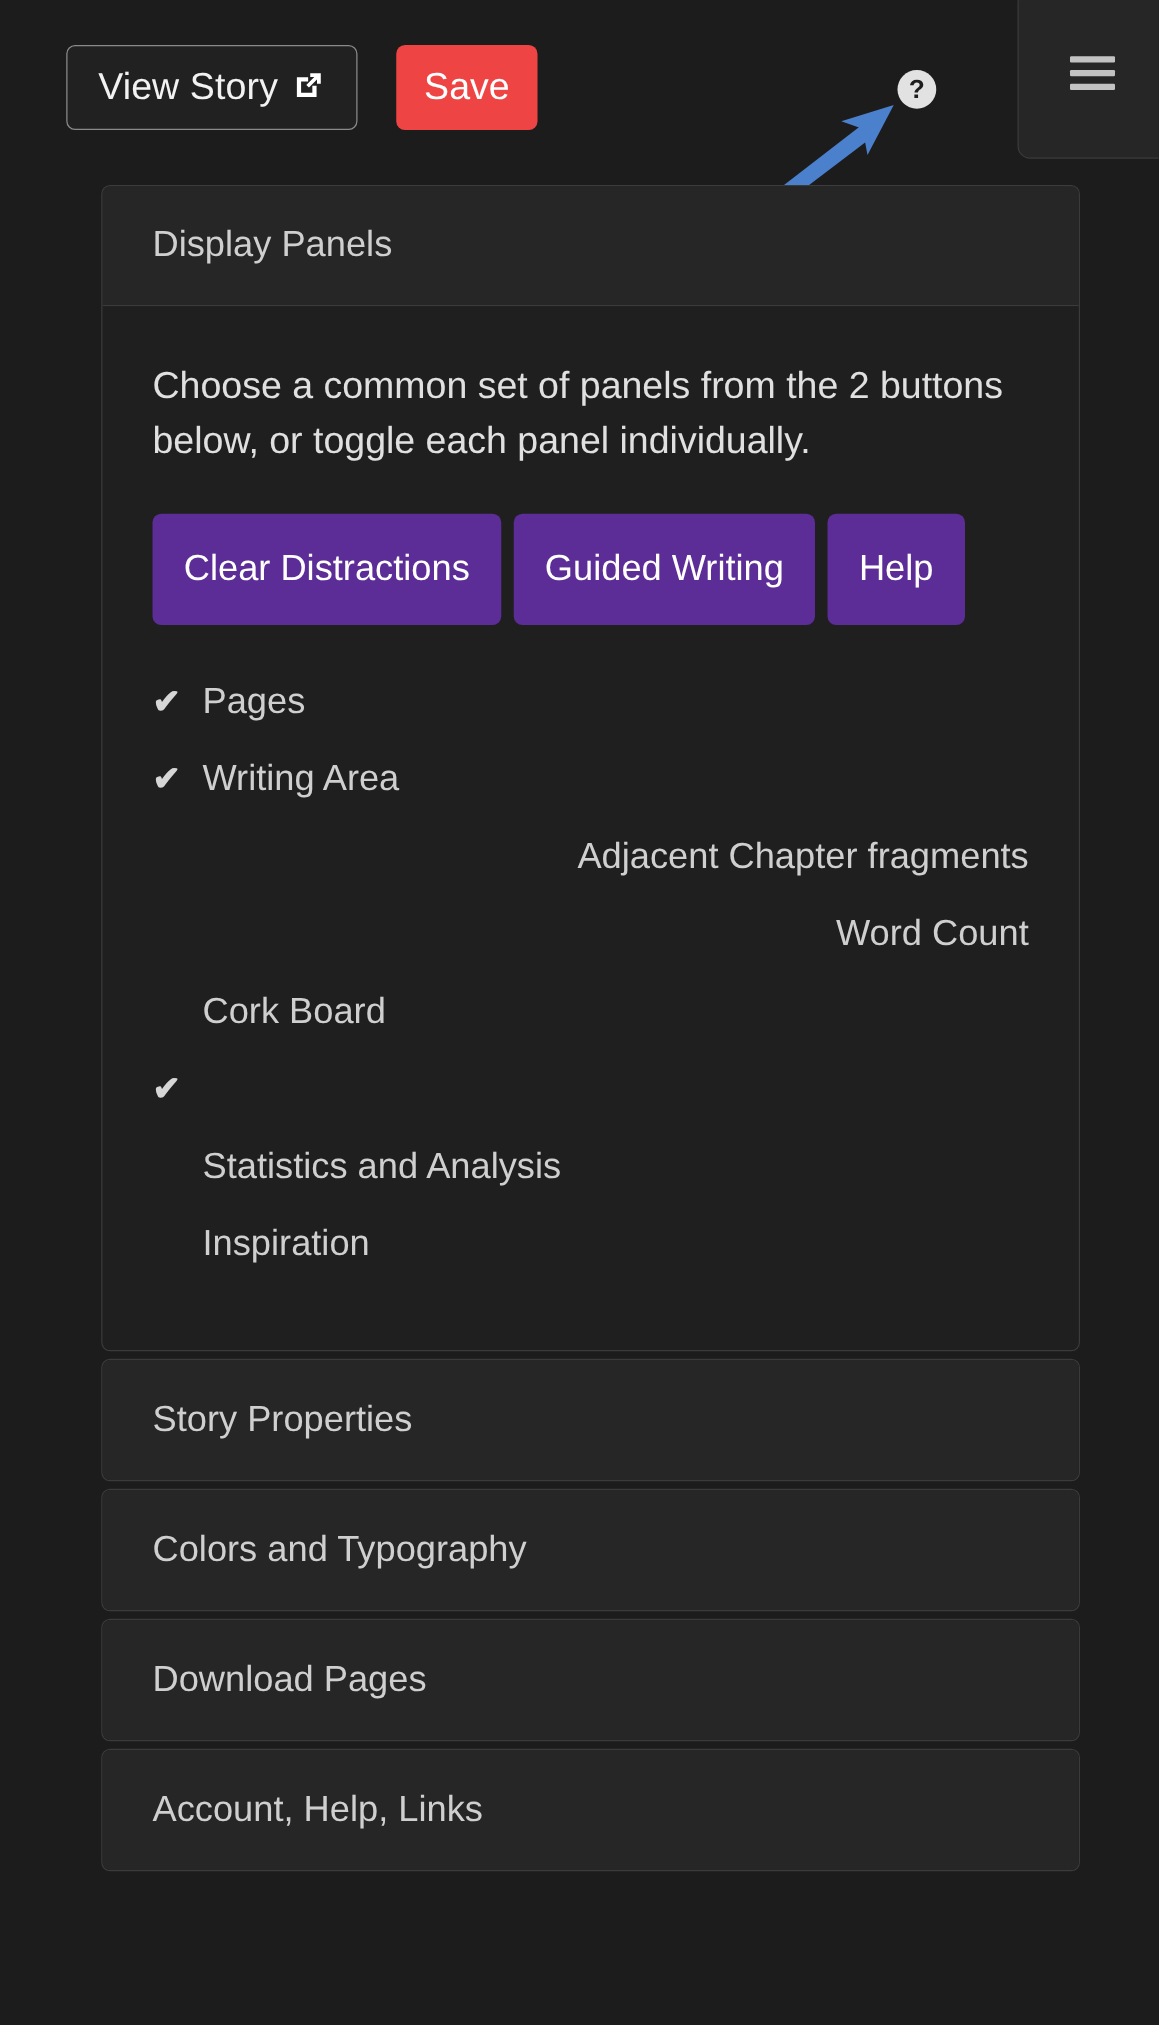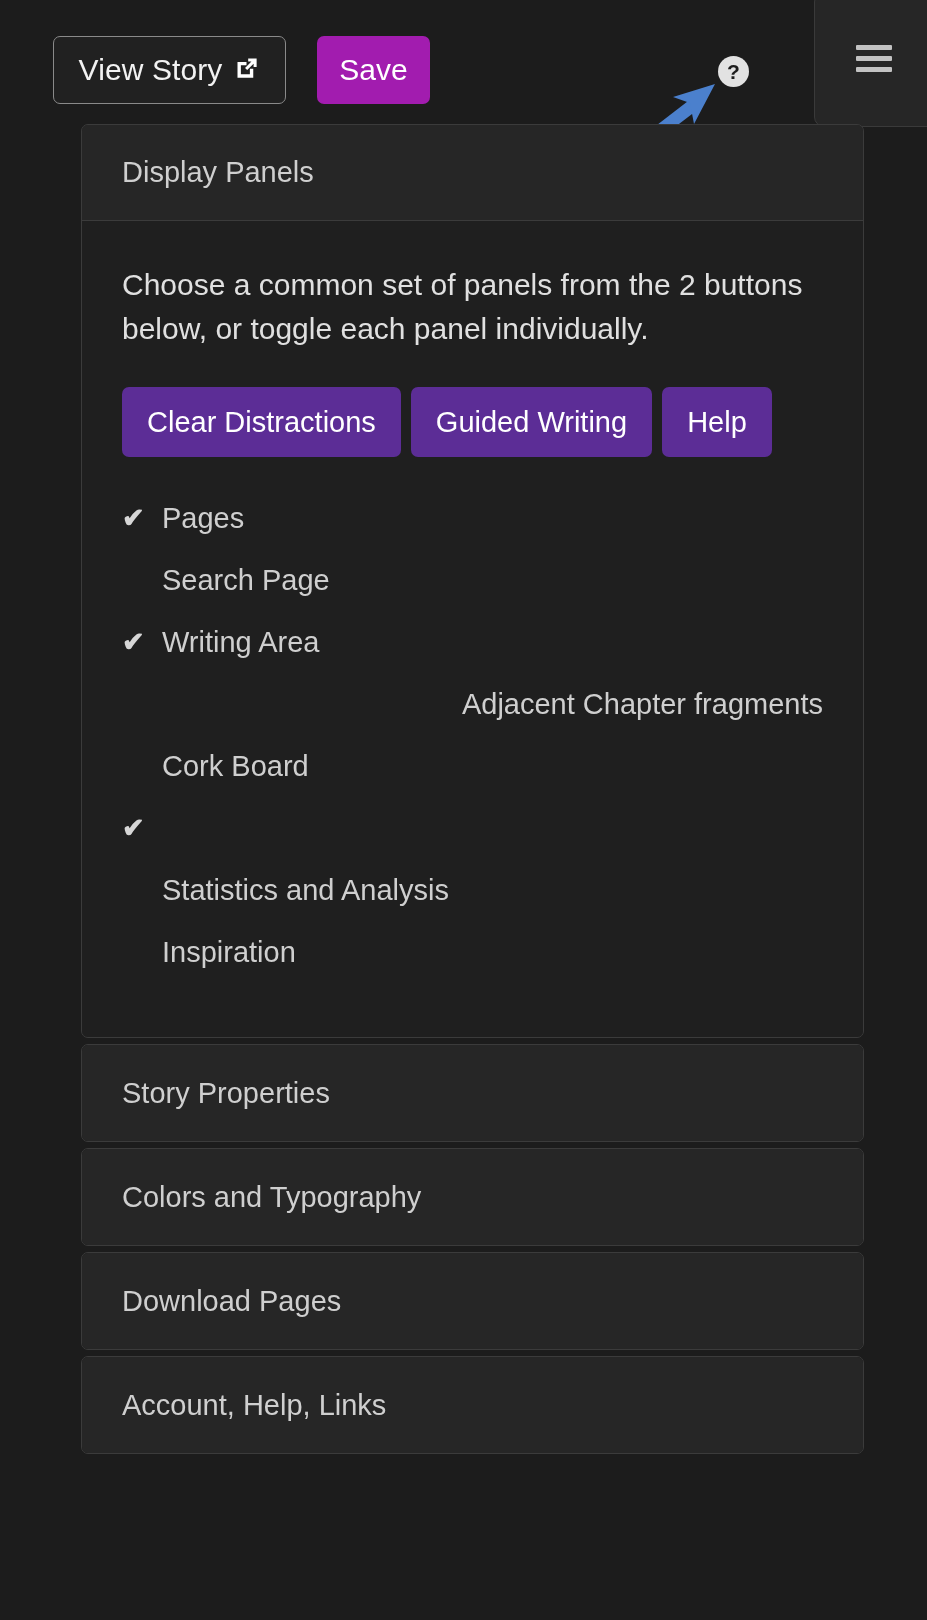--- a/index.html
+++ b/index.html
@@ -43,21 +43,21 @@
     gap: 11px;
     cursor: pointer;
     letter-spacing: .1px;
   }
   .ext-icon { display: block; margin-top: 2px; }
 
   .btn-save {
     position: absolute;
     left: 290px; top: 36px;
     width: 113px; height: 68px;
-    background: #a21caf;
+    background: #ef4444;
     border: none;
     border-radius: 7px;
     color: #ffffff;
     font-size: 30px;
     font-family: "Liberation Sans", sans-serif;
     cursor: pointer;
   }
 
   .help-icon {
     position: absolute;
@@ -152,21 +152,21 @@
     gap: 10px;
     margin-bottom: 30px;
   }
   .preset-btn {
     background: #5c2d96;
     border: none;
     border-radius: 7px;
     color: #ffffff;
     font-size: 29px;
     font-family: "Liberation Sans", sans-serif;
-    height: 70px;
+    height: 89px;
     padding: 0 25px;
     cursor: pointer;
     white-space: nowrap;
   }
 
   
   .panel-list { list-style: none; }
 
   .panel-item {
     position: relative;
@@ -226,21 +226,21 @@
 
     <div class="menu-button">
       <div class="bars">
         <i></i>
           <i></i>
           <i></i>
       </div>
     </div>
   </div>
 
-  <div class="accordion" style="top:124px;padding-left:28px;">
+  <div class="accordion" style="top:148px;padding-left:28px;">
 
     <div class="section open">
       <div class="section-header">
         <span>Display Panels</span>
       </div>
       <div class="section-body">
 
         <div class="desc">Choose a common set of panels from the 2 buttons below, or toggle each panel individually.</div>
 
         <div class="preset-row">
@@ -250,35 +250,35 @@
         </div>
 
         <ul class="panel-list">
 
           <li class="panel-item lvl1">
             <span class="check">✔</span>
             <span>Pages</span>
           </li>
 
 
-          <li class="panel-item lvl1">
-
-            <span>Search Page</span>
-          </li>
 
           <li class="panel-item lvl1">
             <span class="check">✔</span>
             <span>Writing Area</span>
           </li>
 
           <li class="panel-item lvl2">
 
             <span>Adjacent Chapter fragments</span>
           </li>
 
+          <li class="panel-item lvl2">
+
+            <span>Word Count</span>
+          </li>
 
           <li class="panel-item lvl1">
 
             <span>Cork Board</span>
           </li>
 
           <li class="panel-item lvl1">
             <span class="check">✔</span>
           </li>
 

